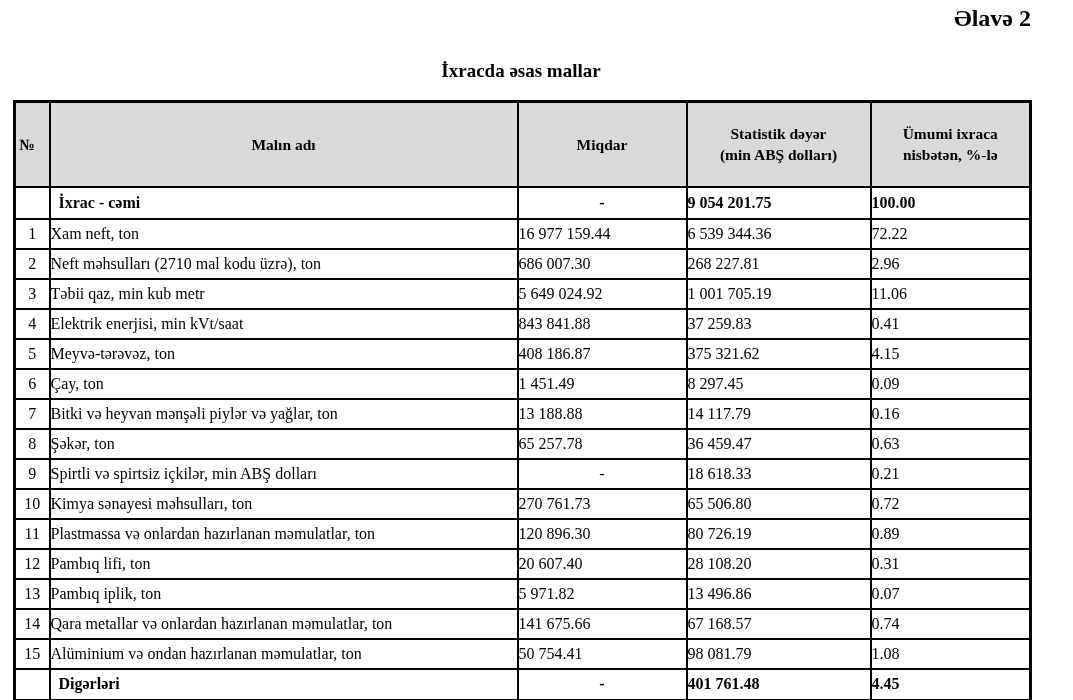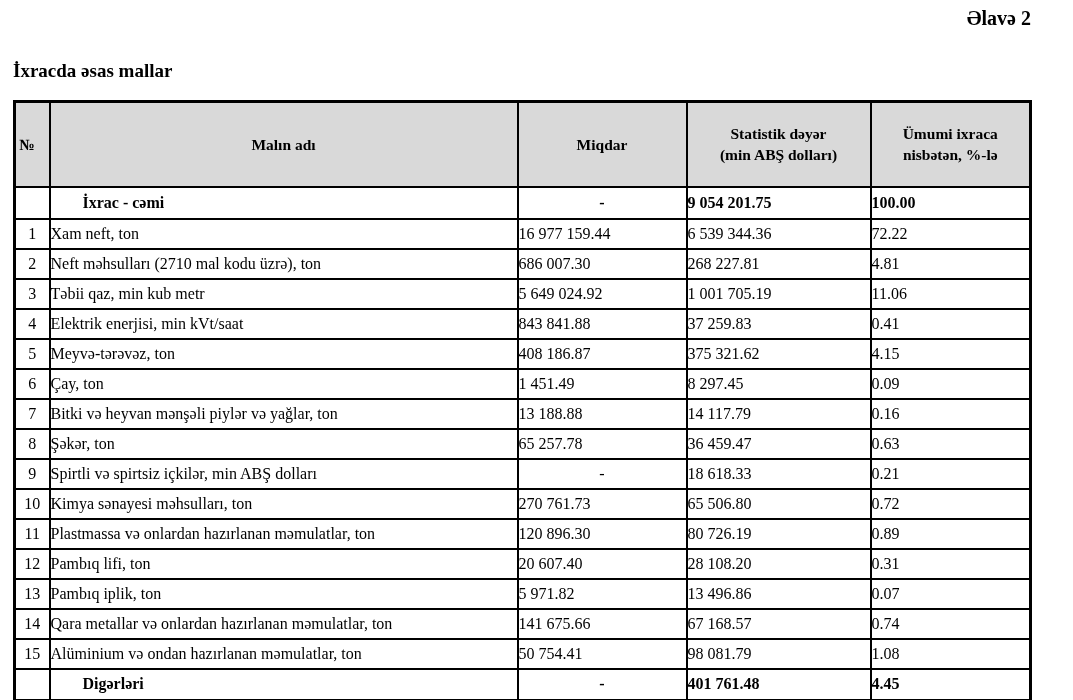--- a/index.html
+++ b/index.html
@@ -14,27 +14,27 @@
   }
   .page {
     position: relative;
     width: 1073px;
     height: 700px;
   }
   .annex {
     text-align: right;
     padding: 8px 42px 0 0;
     font-weight: bold;
-    font-size: 20px;
+    font-size: 24px;
     line-height: 21px;
   }
   .title {
     width: 1016px;
     margin: 31px 0 0 13px;
-    text-align: left;
+    text-align: center;
     font-weight: bold;
     font-size: 19px;
     line-height: 22px;
   }
   table.main {
     margin: 18px 0 0 13px;
     width: 1016px;
     border-collapse: collapse;
     table-layout: fixed;
     border: 3px solid #000000;
@@ -60,21 +60,21 @@
   }
   thead th.h-no { text-align: left; padding-left: 3px; }
   .hwrap { display: inline-block; }
   .hwrap.w-val { max-width: 125px; }
   .hwrap.w-share { max-width: 105px; }
   tbody tr { height: 30px; }
   tbody tr.total { height: 32px; }
   tbody td { font-size: 16px; vertical-align: middle; }
   td.c-no { text-align: center; }
   td.c-name { text-align: left; padding-left: 5px; }
-  tr.total td.c-name { padding-left: 32px; }
+  tr.total td.c-name { padding-left: 8px; }
   td.num { text-align: left; padding-right: 9px; }
   td.num.dash { text-align: center; padding-right: 0; }
   tr.total td { font-weight: bold; }
 </style>
 </head>
 <body>
 
 <div class="page">
 
   <div class="annex">Əlavə 2</div>
@@ -112,21 +112,21 @@
     <td class="c-name">Xam neft, ton</td>
     <td class="c-qty num">16 977 159.44</td>
     <td class="c-val num">6 539 344.36</td>
     <td class="c-share num">72.22</td>
   </tr>
         <tr>
     <td class="c-no">2</td>
     <td class="c-name">Neft məhsulları (2710 mal kodu üzrə), ton</td>
     <td class="c-qty num">686 007.30</td>
     <td class="c-val num">268 227.81</td>
-    <td class="c-share num">4.81</td>
+    <td class="c-share num">2.96</td>
   </tr>
         <tr>
     <td class="c-no">3</td>
     <td class="c-name">Təbii qaz, min kub metr</td>
     <td class="c-qty num">5 649 024.92</td>
     <td class="c-val num">1 001 705.19</td>
     <td class="c-share num">11.06</td>
   </tr>
         <tr>
     <td class="c-no">4</td>

